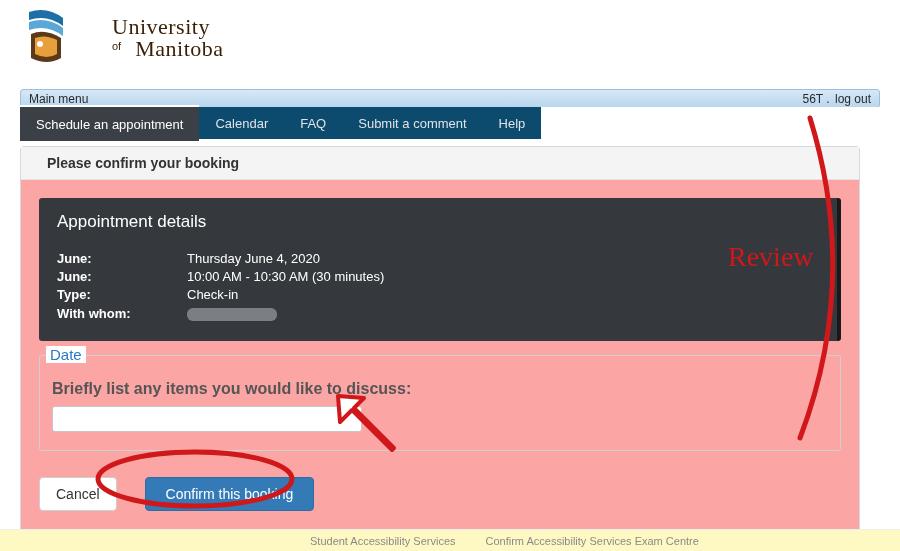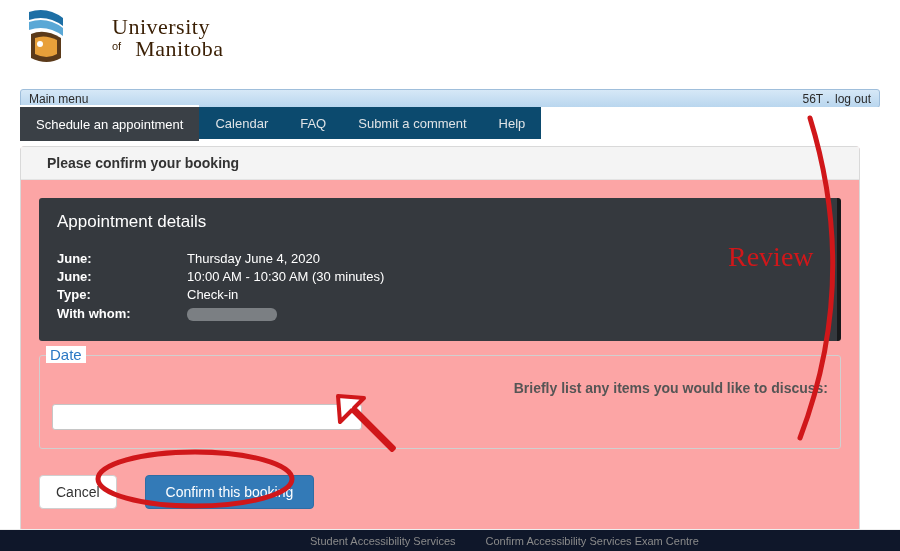--- a/index.html
+++ b/index.html
@@ -161,25 +161,24 @@
   .notes-legend {
     position: absolute;
     top: -10px;
     left: 6px;
     background: #fff;
     padding: 0 4px;
     color: #2b78c4;
     font-size: 15px;
   }
   .notes-label {
-    font-size: 14px;
+    font-size: 16px;
     font-weight: bold;
     color: #555;
     margin: 14px 0 8px 0;
-    text-align: right;
   }
   .notes-input {
     width: 296px;
     height: 24px;
     border: 1px solid #c6c6c6;
     border-radius: 3px;
     padding: 0 6px;
     font-size: 13px;
   }
 
@@ -208,21 +207,21 @@
   }
 
   
   .footer {
     position: absolute;
     left: 0; right: 0;
     top: 529px;
     height: 22px;
     font-size: 11px;
     color: #8a8a8a;
-    background: #0f172a;
+    background: #fef9c3;
     border-top: 1px solid #eee;
     display: flex;
     align-items: center;
     padding-left: 310px;
     gap: 30px;
   }
   .url-ghost {
     position: absolute;
     left: 2px;
     top: 532px;

